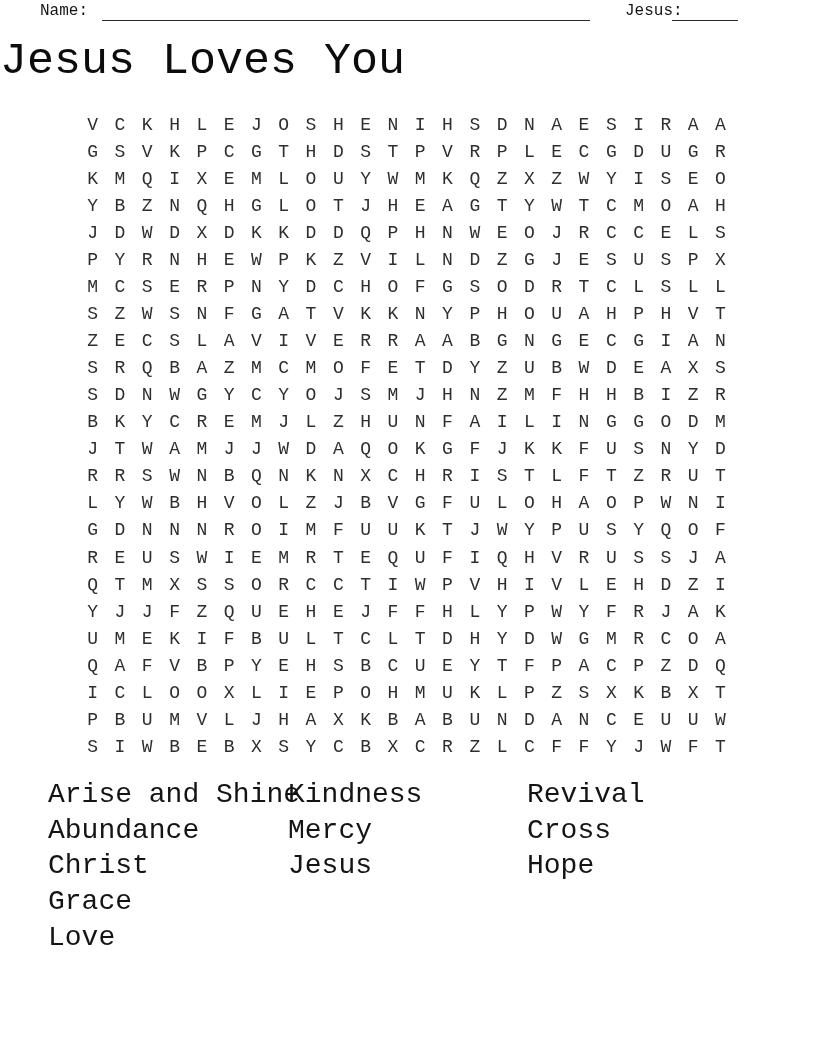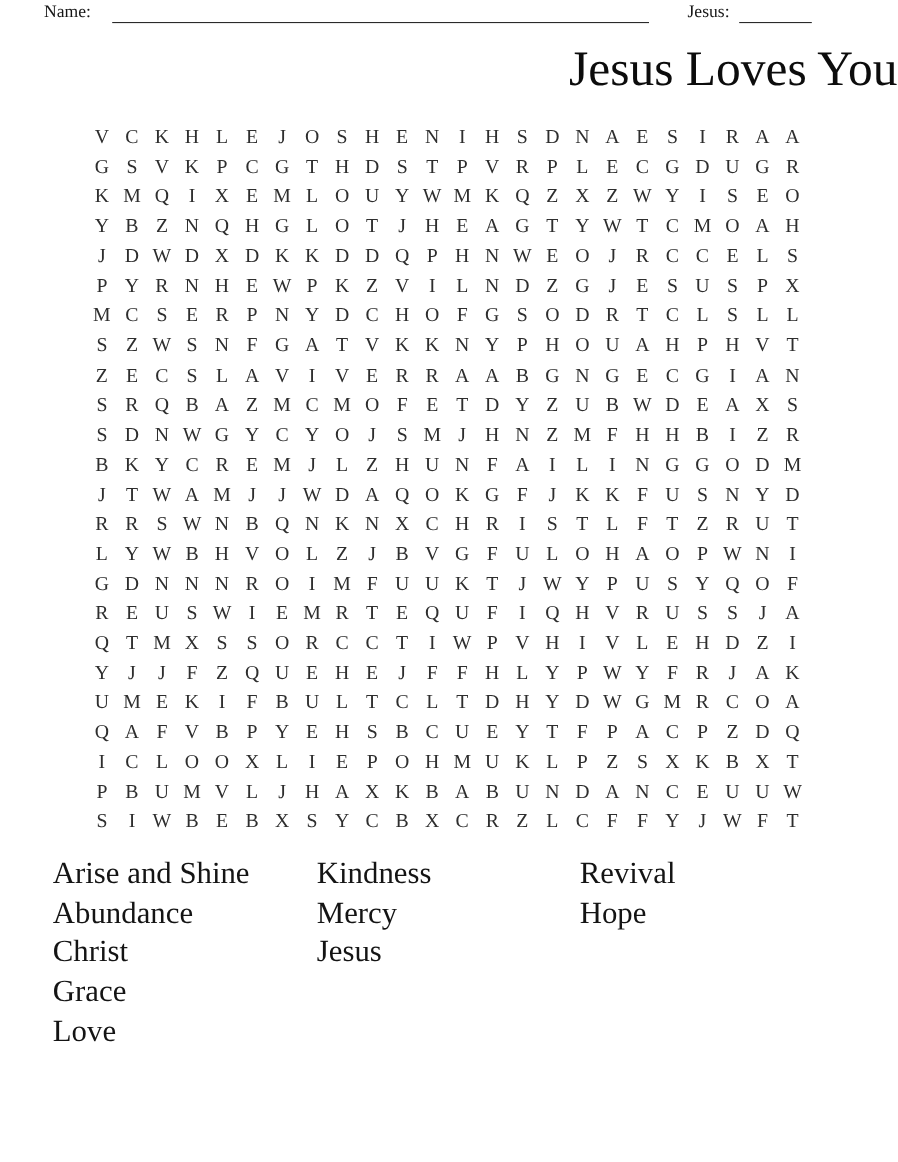--- a/index.html
+++ b/index.html
@@ -5,21 +5,21 @@
   html, body {
     margin: 0;
     padding: 0;
     background: #ffffff;
   }
   .page {
     position: relative;
     width: 816px;
     height: 1056px;
     background: #ffffff;
-    font-family: Liberation Serif, serif;
+    font-family: Liberation Mono, monospace;
     color: #1c1c1c;
     overflow: hidden;
   }
 
   
   .header-row {
     position: absolute;
     left: 40px;
     top: 2px;
     width: 736px;
@@ -42,21 +42,21 @@
   }
   .name-line { left: 62px; width: 488px; }
   .date-line { left: 632px; width: 66px; }
 
   
   .title {
     position: absolute;
     left: 0;
     top: 36px;
     width: 816px;
-    text-align: right;
+    text-align: left;
     font-size: 45px;
     font-weight: 500;
     color: #0c0c0c;
     letter-spacing: 0;
   }
 
   
   .letter-grid {
     position: absolute;
     left: 79px;
@@ -698,17 +698,18 @@
         <div class="word">Grace</div>
         <div class="word">Love</div>
       </div>
     <div class="word-column c1">
         <div class="word">Kindness</div>
         <div class="word">Mercy</div>
         <div class="word">Jesus</div>
       </div>
     <div class="word-column c2">
         <div class="word">Revival</div>
+        <div class="word">Cross</div>
         <div class="word">Hope</div>
       </div>
   </div>
 
 </div>
 
 </body></html>

